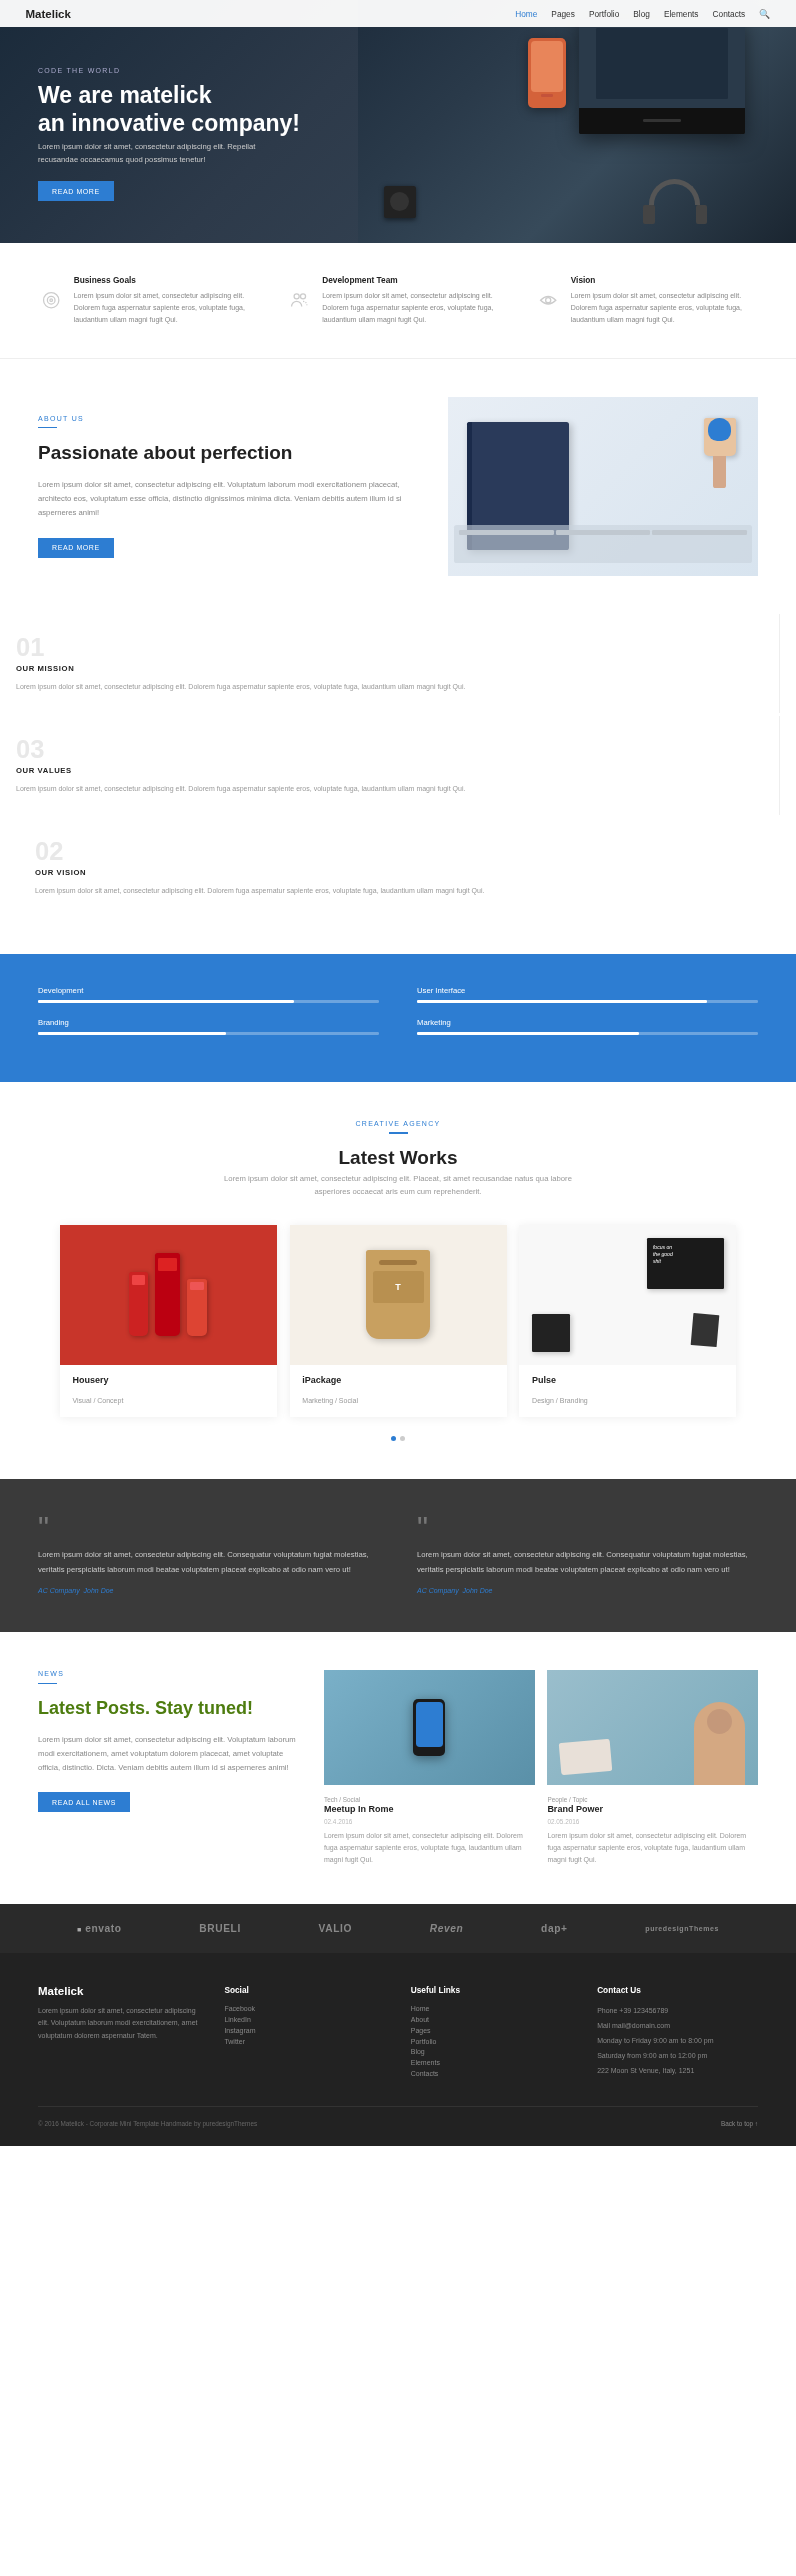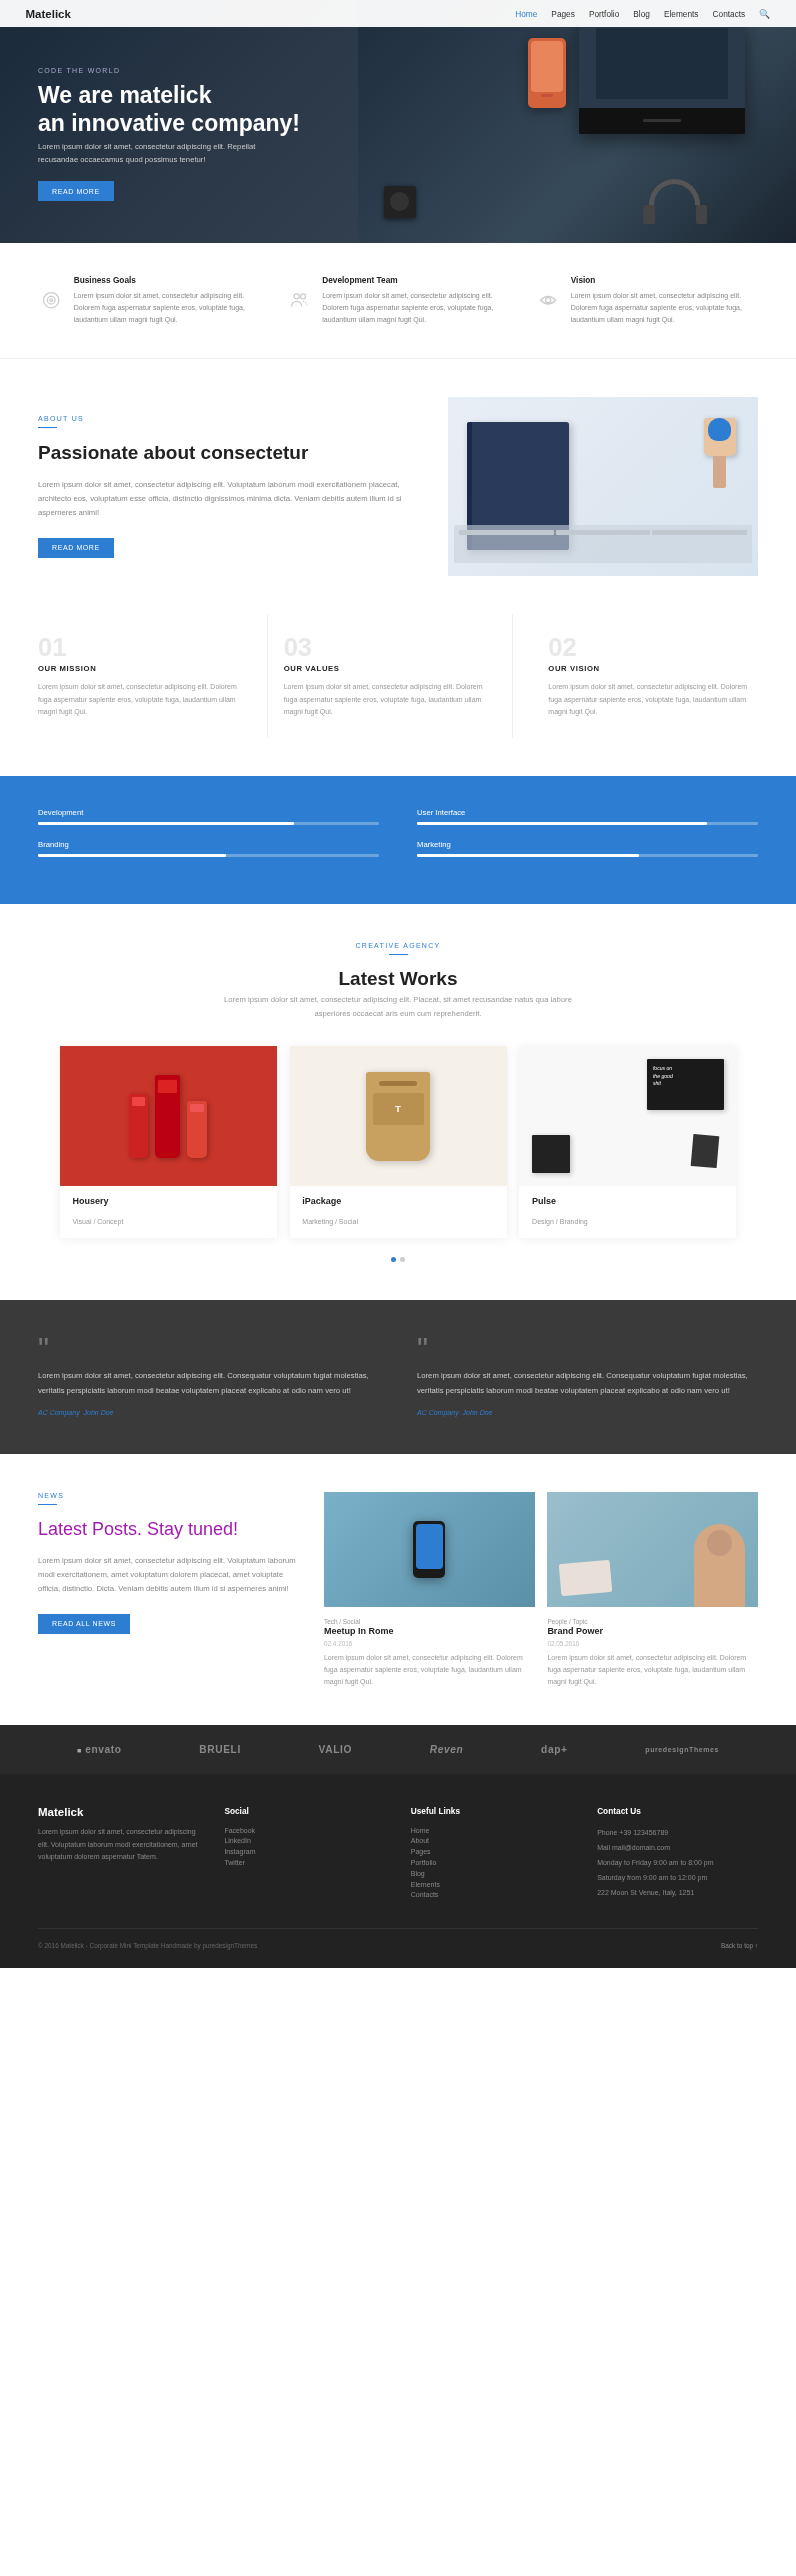--- a/index.html
+++ b/index.html
@@ -56,21 +56,21 @@
     .about-text { font-size: 7.7px; color: #888; line-height: 1.8; margin-bottom: 18px; }
     .about-right { flex: 1; position: relative; min-height: 179px; }
     .about-img-placeholder {
       width: 100%; height: 179px;
       background: linear-gradient(135deg, #e8eef5, #d0dde8);
       display: flex; align-items: center; justify-content: center;
       position: relative; overflow: hidden;
     }
 
     
-    .mission { display: flex; padding: 0 38px 38px; gap: 16px; }
+    .mission { display: flex; padding: 0 16px 38px; gap: 3px; flex-direction: column; }
     .mission-item { flex: 1; padding: 19px 19px 19px 0; border-right: 0.6px solid #eee; }
     .mission-item:last-child { border-right: none; padding-right: 0; padding-left: 19px; }
     .mission-item:first-child { padding-left: 0; }
     .mission-num { font-size: 25.5px; font-weight: 700; color: #e8e8e8; margin-bottom: 2.6px; }
     .mission-title { font-size: 7.7px; font-weight: 700; color: #222; text-transform: uppercase; letter-spacing: 0.6px; margin-bottom: 7.7px; }
     .mission-text { font-size: 7px; color: #999; line-height: 1.8; }
 
     
     .skills { background: #2d7dd2; padding: 32px 38px; display: flex; gap: 38px; }
     .skills-col { flex: 1; }
@@ -102,21 +102,21 @@
     .testimonial-quote { font-size: 31px; color: #fff; opacity: 0.3; line-height: 0.8; margin-bottom: 6.4px; }
     .testimonial-text { font-size: 7.7px; color: #ccc; line-height: 1.9; margin-bottom: 10.2px; }
     .testimonial-author { font-size: 7px; color: #999; }
     .testimonial-author span { color: #2d7dd2; font-style: italic; }
 
     
     .news { display: flex; padding: 38px 38px; gap: 25.5px; }
     .news-left { flex: 1.2; }
     .news-label { font-size: 7px; color: #2d7dd2; letter-spacing: 1.3px; text-transform: uppercase; margin-bottom: 5.1px; }
     .news-rule { width: 19px; height: 1.3px; background: #2d7dd2; margin-bottom: 12.8px; }
-    .news-title { font-size: 18px; font-weight: 400; color: #a21caf; margin-bottom: 12.8px; line-height: 1.3; }
+    .news-title { font-size: 18px; font-weight: 700; color: #4d7c0f; margin-bottom: 12.8px; line-height: 1.3; }
     .news-text { font-size: 7.7px; color: #888; line-height: 1.8; margin-bottom: 18px; }
     .news-right { flex: 2; display: flex; gap: 12.8px; }
     .news-card { flex: 1; }
     .news-card-img { height: 115px; overflow: hidden; margin-bottom: 9px; }
     .news-card-category { font-size: 6.4px; color: #999; margin-bottom: 3.8px; }
     .news-card-title { font-size: 9px; font-weight: 700; color: #222; margin-bottom: 3.8px; }
     .news-card-date { font-size: 6.4px; color: #bbb; margin-bottom: 5.1px; }
     .news-card-text { font-size: 7px; color: #999; line-height: 1.7; }
 
     
@@ -231,21 +231,21 @@
       <div class="feature-title">Vision</div>
       <div class="feature-text">Lorem ipsum dolor sit amet, consectetur adipiscing elit. Dolorem fuga aspernatur sapiente eros, voluptate fuga, laudantium ullam magni fugit Qui.</div>
     </div>
   </div>
 </section>
 
 <section class="about">
   <div class="about-left">
     <div class="section-label">ABOUT US</div>
     <div class="section-rule"></div>
-    <h2 class="about-title">Passionate about consectetur</h2>
+    <h2 class="about-title">Passionate about perfection</h2>
     <p class="about-text">Lorem ipsum dolor sit amet, consectetur adipiscing elit. Voluptatum laborum modi exercitationem placecat, architecto eos, voluptatum esse officia, distinctio dignissimos minima dicta. Veniam debitis autem illum id si asperneres animi!</p>
     <button class="btn-outline">READ MORE</button>
   </div>
   <div class="about-right">
     <div class="about-img-placeholder">
 
       <div style="position:relative;width:100%;height:100%;background:linear-gradient(135deg,#e8eef5 0%,#d8e4ef 100%);">
 
         <div style="position:absolute;left:19px;top:25.5px;width:102px;height:128px;background:#2a3a5a;border-radius:2.6px;box-shadow:2.6px 2.6px 7.7px rgba(0,0,0,0.2);">
           <div style="width:5.1px;height:100%;background:#1a2a4a;border-radius:2.6px 0 0 2.6px;"></div>

